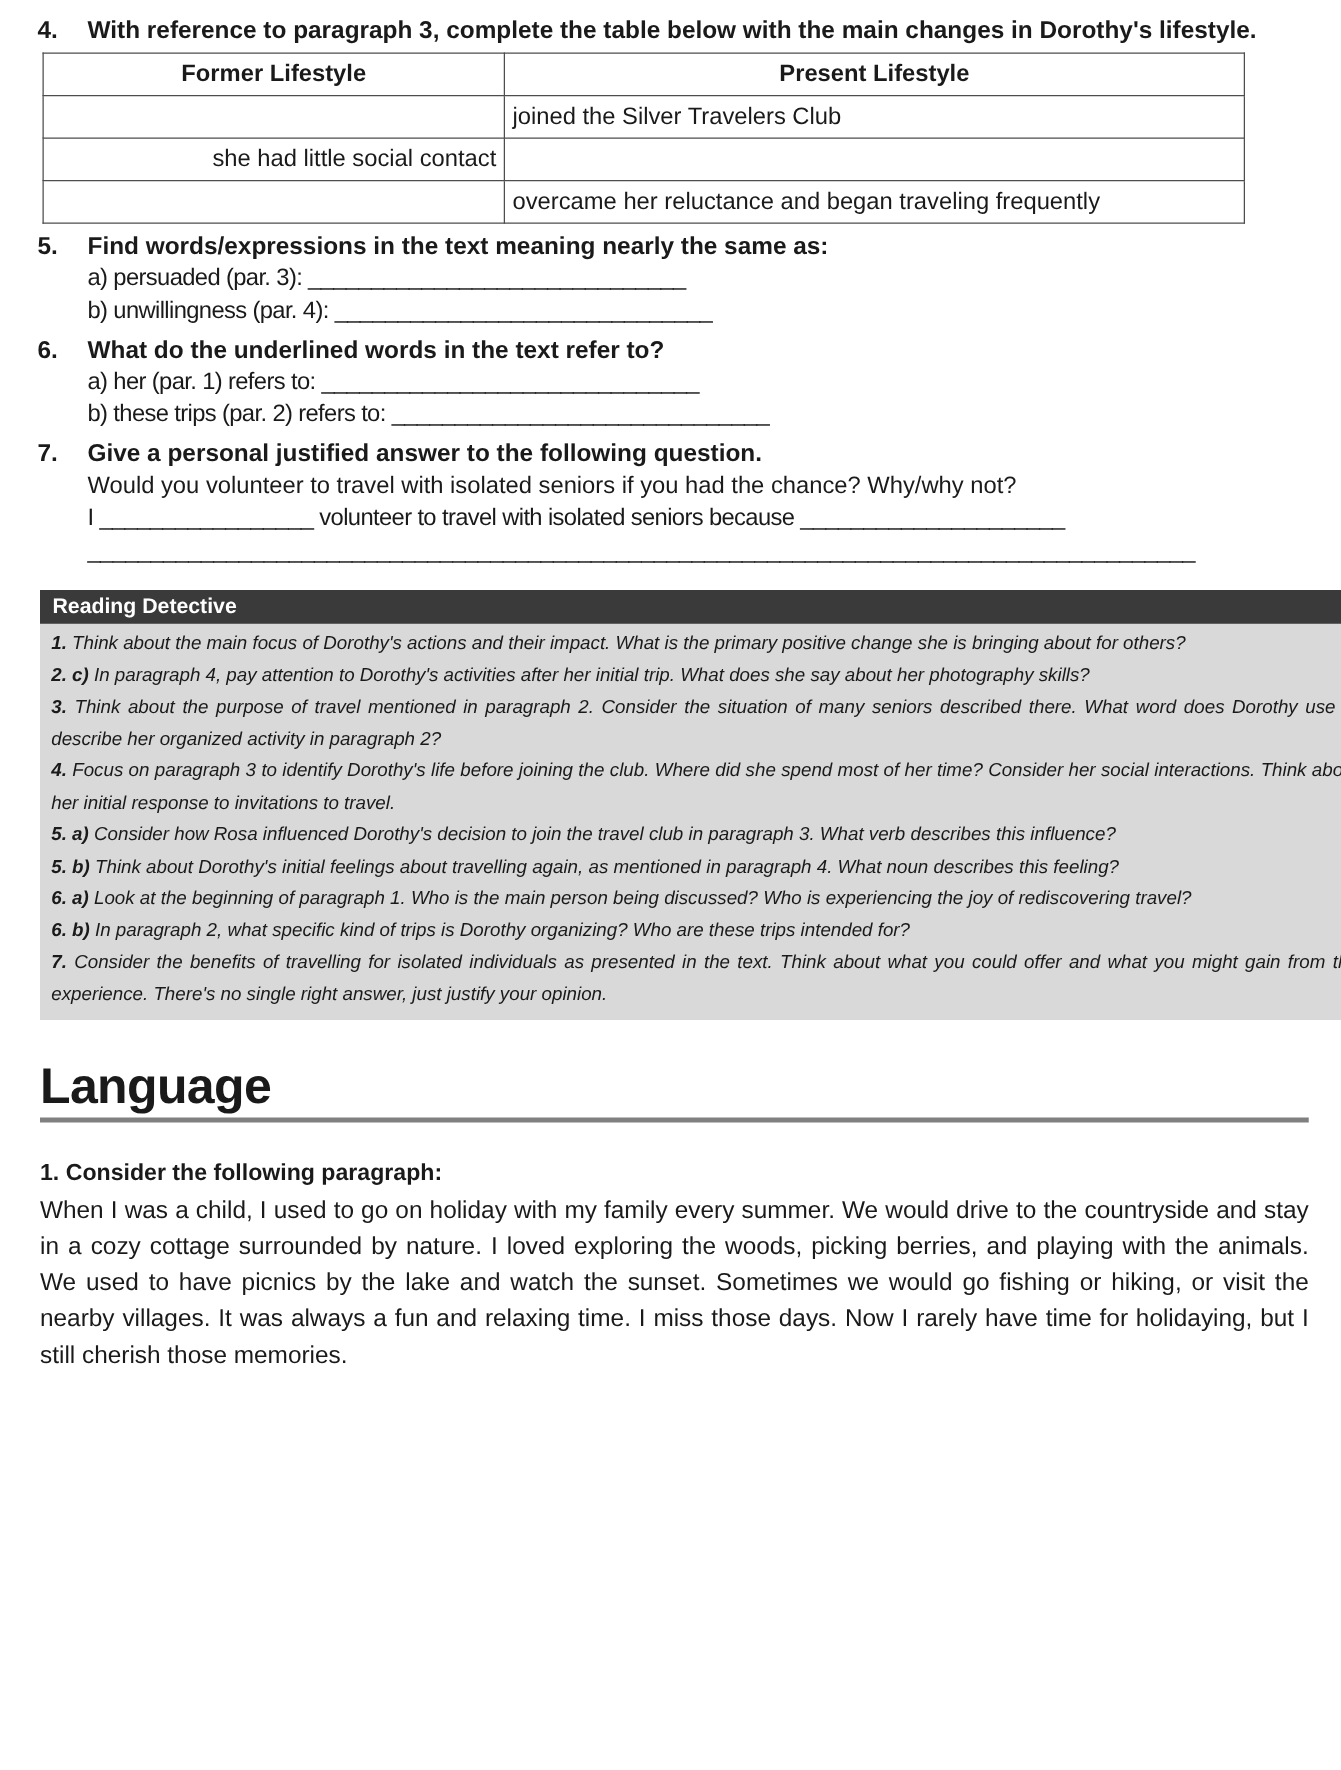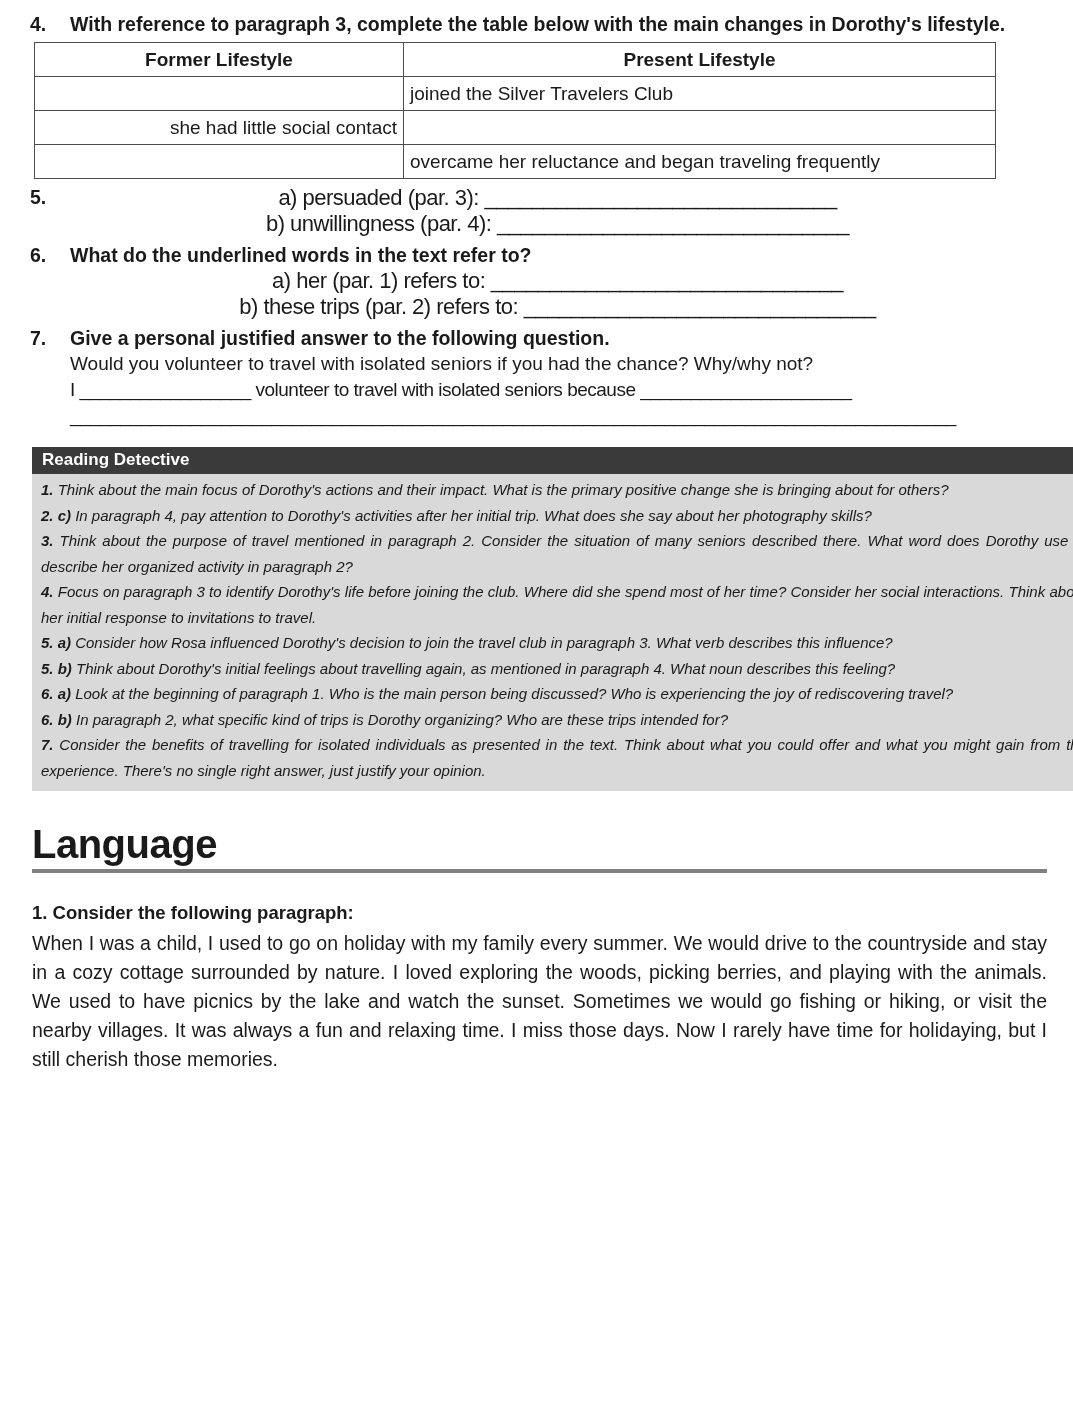--- a/index.html
+++ b/index.html
@@ -39,24 +39,23 @@
   .q-body {
     flex: 1 1 auto;
     min-width: 0;
   }
   .q-title {
     font-weight: bold;
     font-size: 19.5px;
     line-height: 25px;
   }
   .sub {
-    font-size: 22px;
+    font-size: 19px;
     line-height: 26px;
     white-space: nowrap;
-    text-align: center;
   }
   .plain {
     font-size: 19px;
     line-height: 26px;
   }
   .blank {
     letter-spacing: -0.5px;
   }
 
   
@@ -173,20 +172,21 @@
     <tr>
       <td class="col-former"></td>
       <td>overcame her reluctance and began traveling frequently</td>
     </tr>
   </tbody>
     </table>
 
   <div class="q">
     <div class="q-num">5.</div>
     <div class="q-body">
+      <div class="q-title">Find words/expressions in the text meaning nearly the same as:</div>
       <div class="sub blank">a) persuaded (par. 3): ______________________________</div>
       <div class="sub blank">b) unwillingness (par. 4): ______________________________</div>
     </div>
   </div>
 
   <div class="q">
     <div class="q-num">6.</div>
     <div class="q-body">
       <div class="q-title">What do the underlined words in the text refer to?</div>
       <div class="sub blank">a) her (par. 1) refers to: ______________________________</div>

